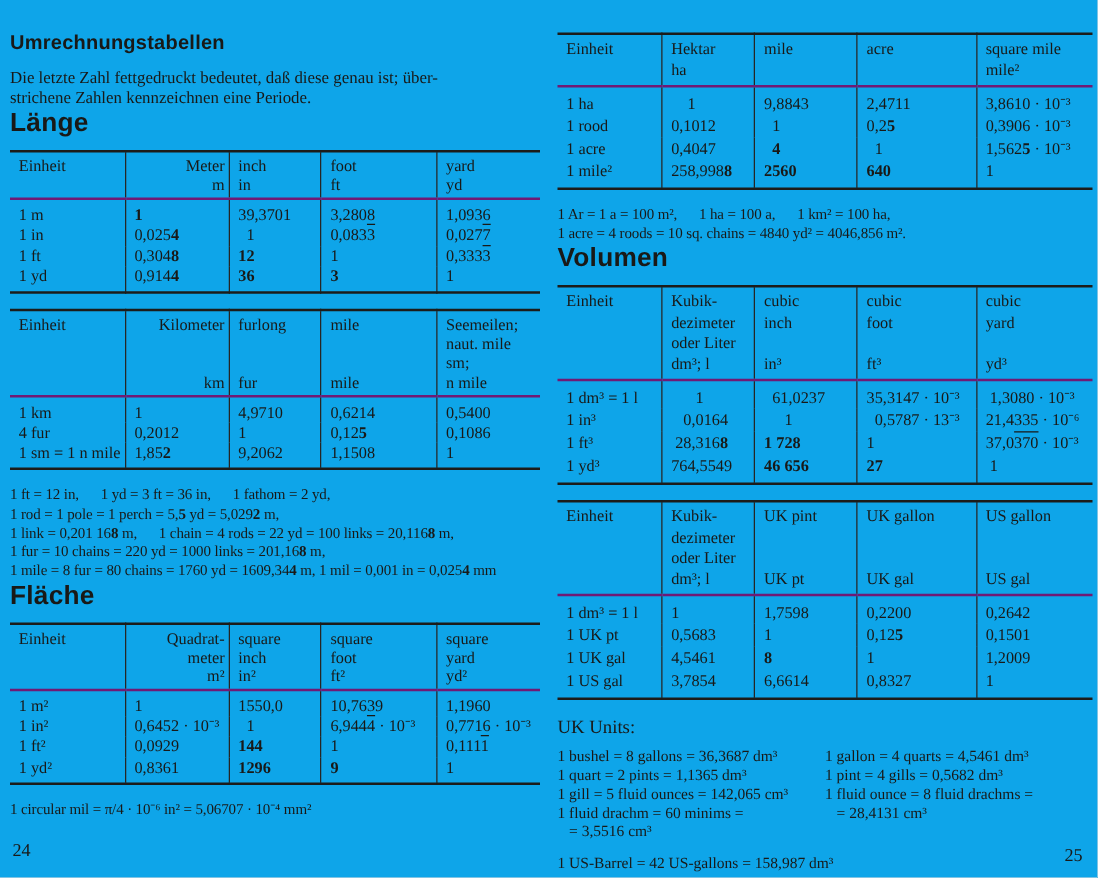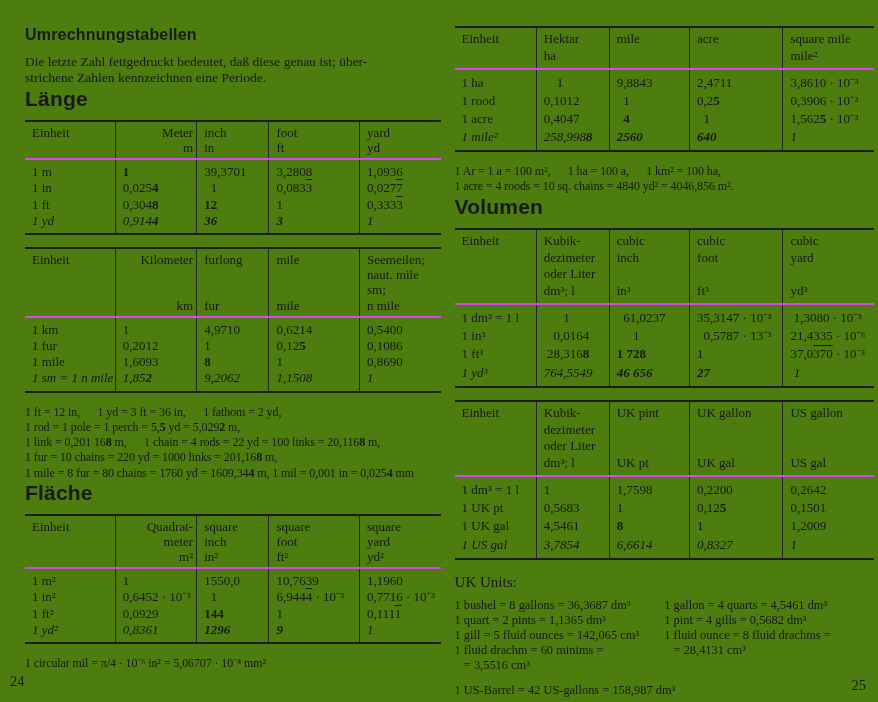--- a/index.html
+++ b/index.html
@@ -1,25 +1,24 @@
 <!DOCTYPE html>
 <html><head>
 <meta charset="utf-8">
 <style>
   html,body{margin:0;padding:0;background:#ddd;}
   .page{
     position:relative;
     width:878px;height:702px;
-    background:#4d7c0f;
+    background:#0ea5e9;
     color:#191917;
     font-family:"Liberation Serif", serif;
     display:flex;
     box-sizing:border-box;
     overflow:hidden;
-    padding-left:17px;
   }
   .col{box-sizing:border-box;}
   .col-left{width:438px;padding:26px 6px 0 8px;}
   .col-right{width:440px;padding:26px 4px 0 8px;}
 
   h1.doc-title{
     font-family:"Liberation Sans", sans-serif;
     font-size:16px;font-weight:700;
     margin:0 0 10px 0;letter-spacing:.2px;
   }
@@ -42,31 +41,31 @@
     border-collapse:collapse;
     table-layout:fixed;
     font-size:13px;
     border-top:2.5px solid #1c1c1a;
     border-bottom:2.5px solid #1c1c1a;
     margin:0 0 12px 0;
   }
   th{
     font-weight:normal;text-align:left;vertical-align:top;
     padding:3px 3px 3px 7px;
-    border-bottom:2px solid #d946ef;
+    border-bottom:2px solid #701a75;
     line-height:1.16;font-size:13px;white-space:pre;
   }
   td{
     vertical-align:top;text-align:left;
     padding:1px 2px 1px 7px;
     line-height:1.1;white-space:pre;
   }
   th + th, td + td{border-left:1.3px solid #262624;}
   tbody tr:first-child td{padding-top:5px;}
-  tbody tr:last-child td{padding-bottom:5px;font-style:italic;}
+  tbody tr:last-child td{padding-bottom:5px;}
 
   .t-r th{line-height:1.3;}
   .t-r td{line-height:1.24;}
 
   
   .t-l th:nth-child(1){width:22%;}
   .t-l th:nth-child(2){width:19.5%;text-align:right;}
   .t-l th:nth-child(3){width:17%;}
   .t-l th:nth-child(4){width:22%;}
   .t-l th:nth-child(5){width:19.5%;}
@@ -159,32 +158,25 @@
         </thead>
         <tbody>
           <tr>
             <td>1 km</td>
             <td>1</td>
             <td>4,9710</td>
             <td>0,6214</td>
             <td>0,5400</td>
           </tr>
           <tr>
-            <td>1 fur</td>
+            <td>4 fur</td>
             <td>0,2012</td>
             <td>1</td>
             <td>0,12<b>5</b></td>
             <td>0,1086</td>
-          </tr>
-          <tr>
-            <td>1 mile</td>
-            <td>1,6093</td>
-            <td><b>8</b></td>
-            <td>1</td>
-            <td>0,8690</td>
           </tr>
           <tr>
             <td>1 sm = 1 n mile</td>
             <td>1,85<b>2</b></td>
             <td>9,2062</td>
             <td>1,1508</td>
             <td>1</td>
           </tr>
         </tbody>
       </table>

